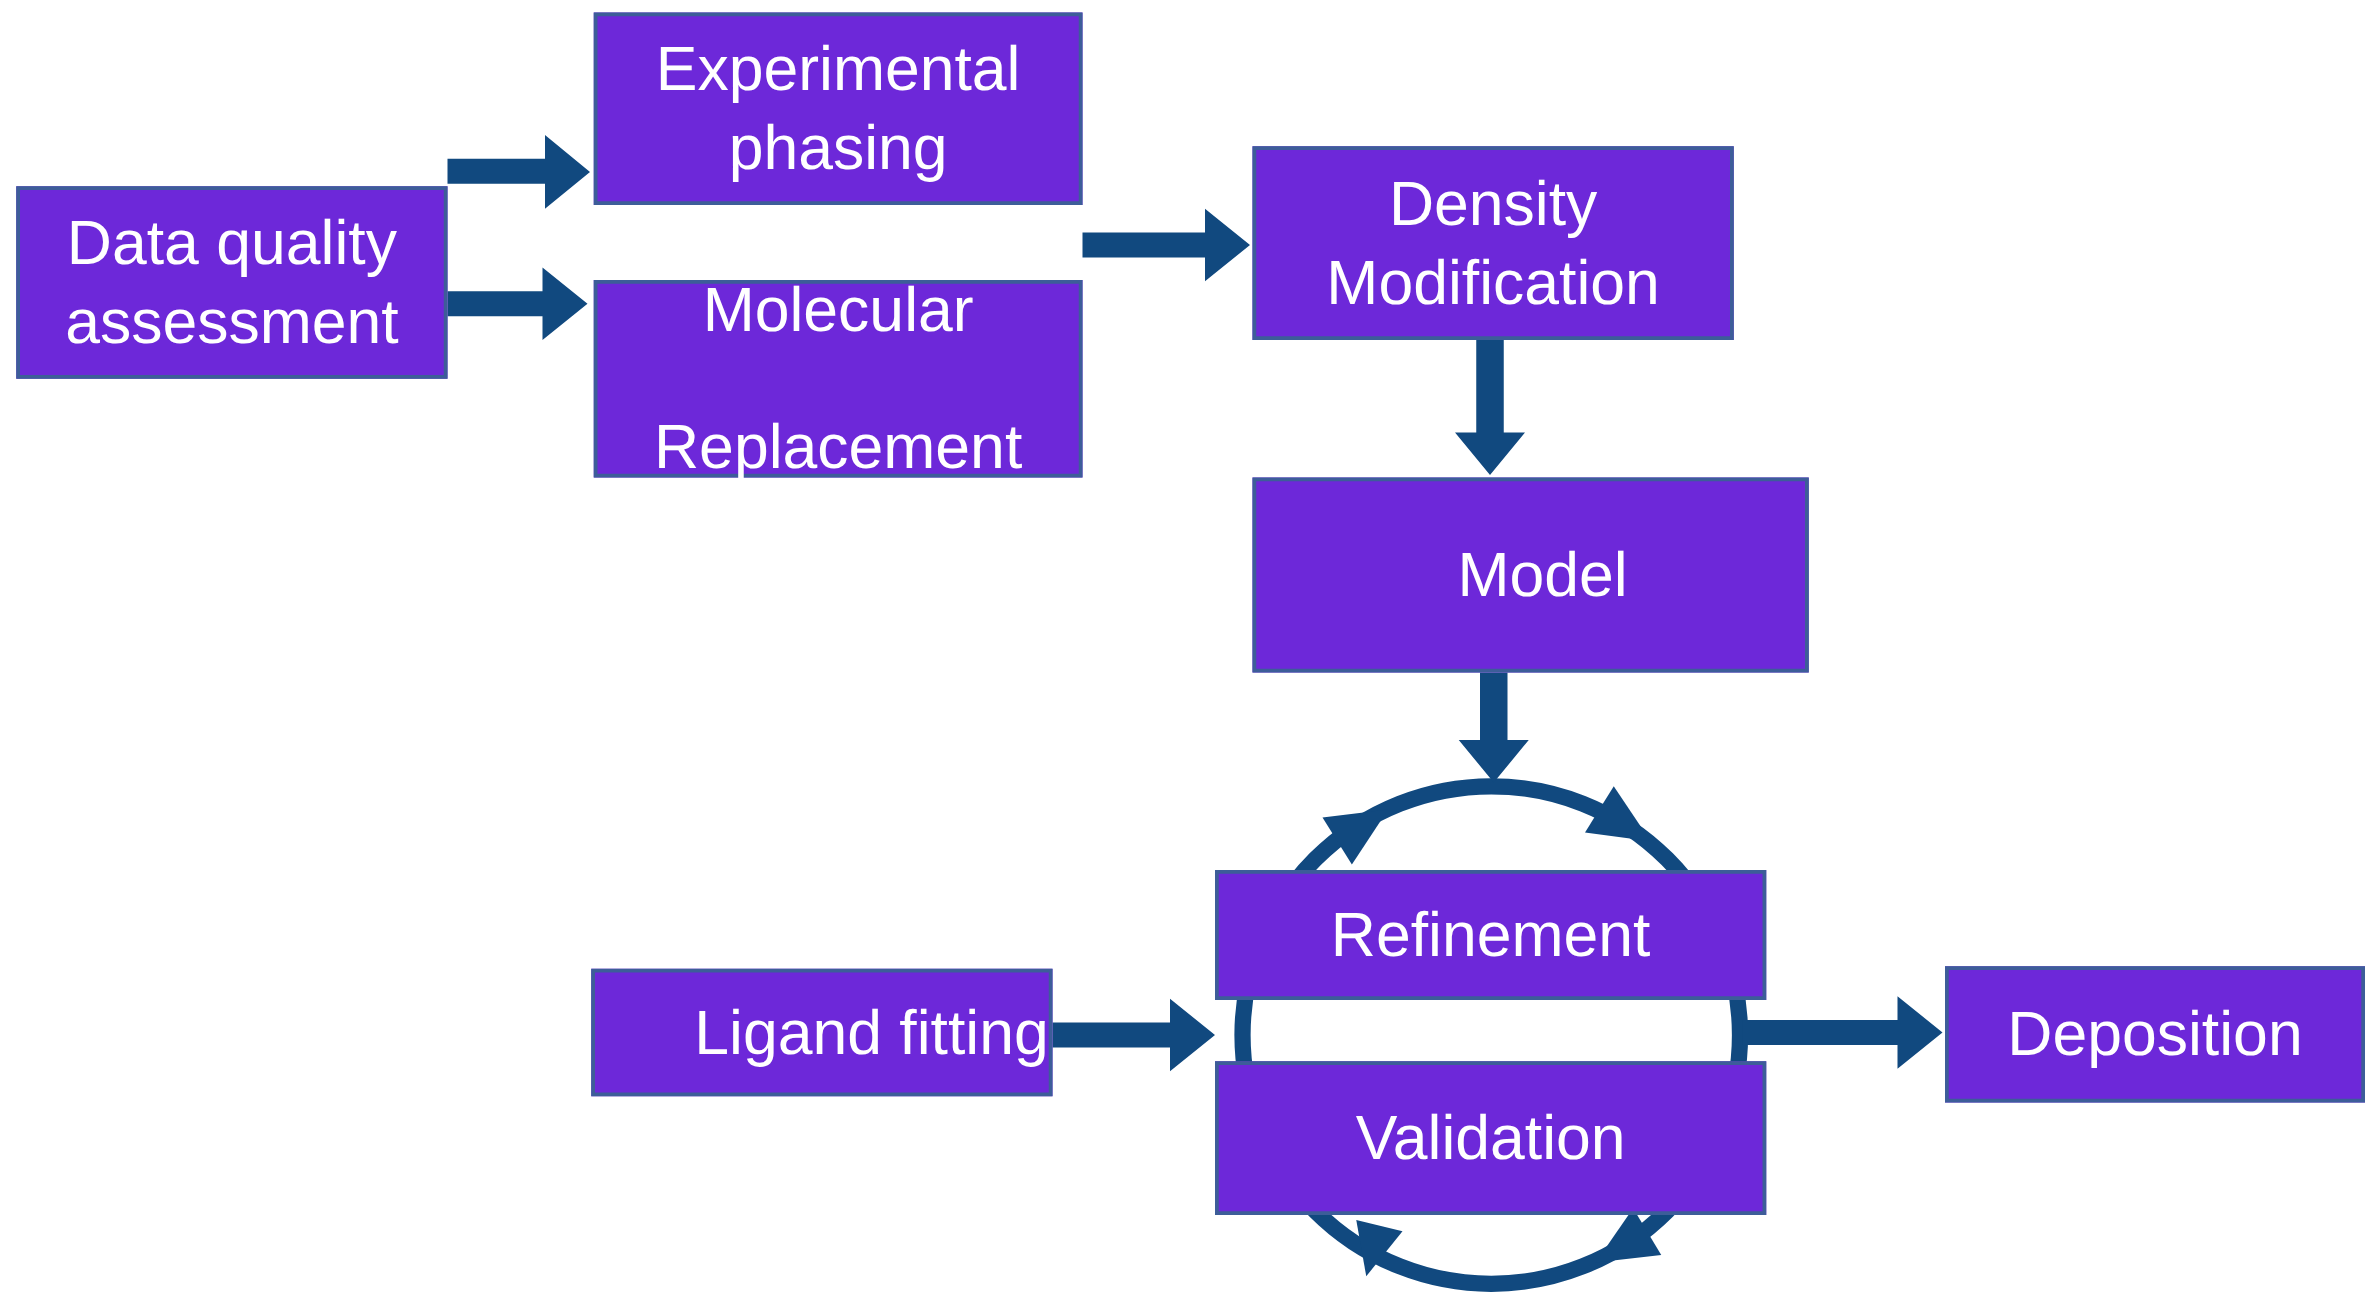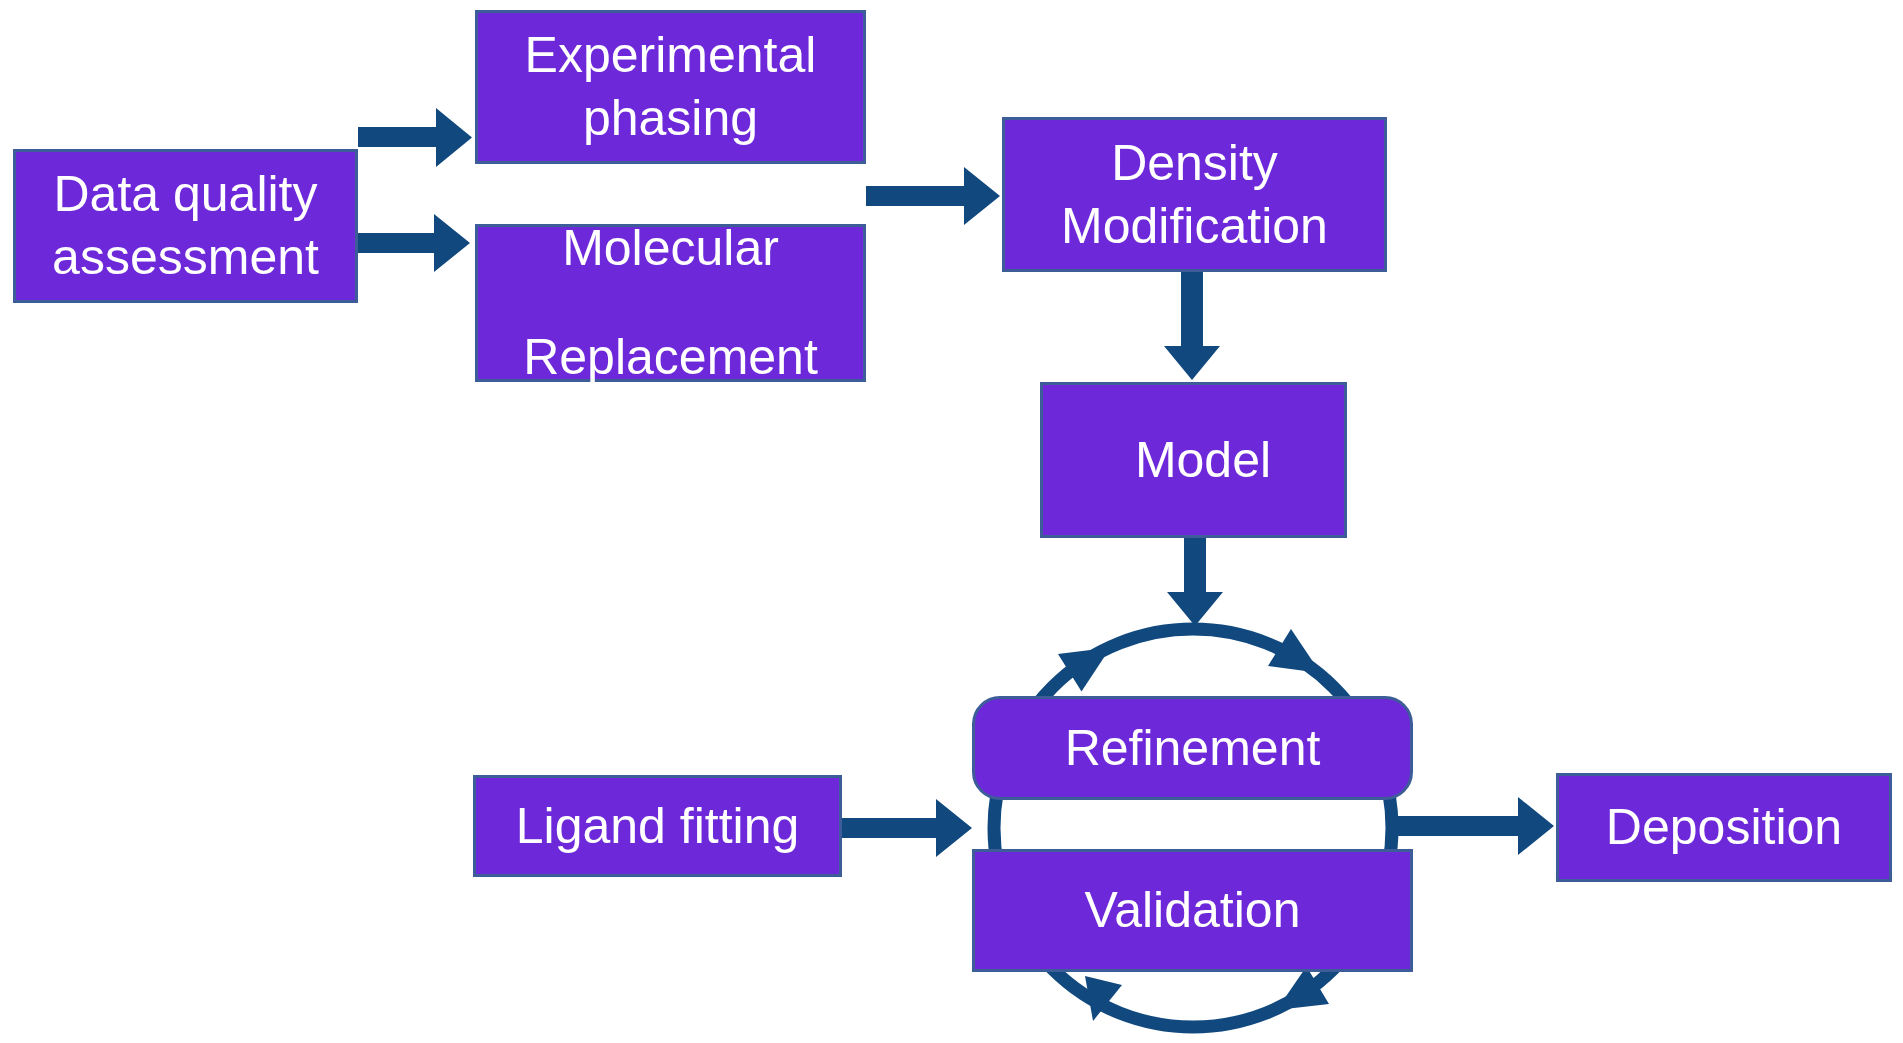--- a/index.html
+++ b/index.html
@@ -72,33 +72,33 @@
   <div class="node" style="left:475px; top:224px; width:391px; height:158px;gap:46px;">
     <span>Molecular</span>
     <span>Replacement</span>
   </div>
 
   <div class="node" style="left:1002px; top:117px; width:385px; height:155px;">
     <span>Density</span>
     <span>Modification</span>
   </div>
 
-  <div class="node" style="left:1040px; top:382px; width:307px; height:156px;padding-left:19px;">
+  <div class="node" style="left:1002px; top:382px; width:445px; height:156px;padding-left:19px;">
     <span>Model</span>
   </div>
 
-  <div class="node" style="left:972px; top:696px; width:441px; height:104px;border-radius:28px;">
+  <div class="node" style="left:972px; top:696px; width:441px; height:104px;">
     <span>Refinement</span>
   </div>
 
   <div class="node" style="left:972px; top:849px; width:441px; height:123px;">
     <span>Validation</span>
   </div>
 
-  <div class="node" style="left:473px; top:775px; width:369px; height:102px;">
+  <div class="node" style="left:473px; top:775px; width:369px; height:102px;align-items:flex-end;">
     <span>Ligand fitting</span>
   </div>
 
   <div class="node" style="left:1556px; top:773px; width:336px; height:109px;">
     <span>Deposition</span>
   </div>
 
 </div>
 
 </body></html>

